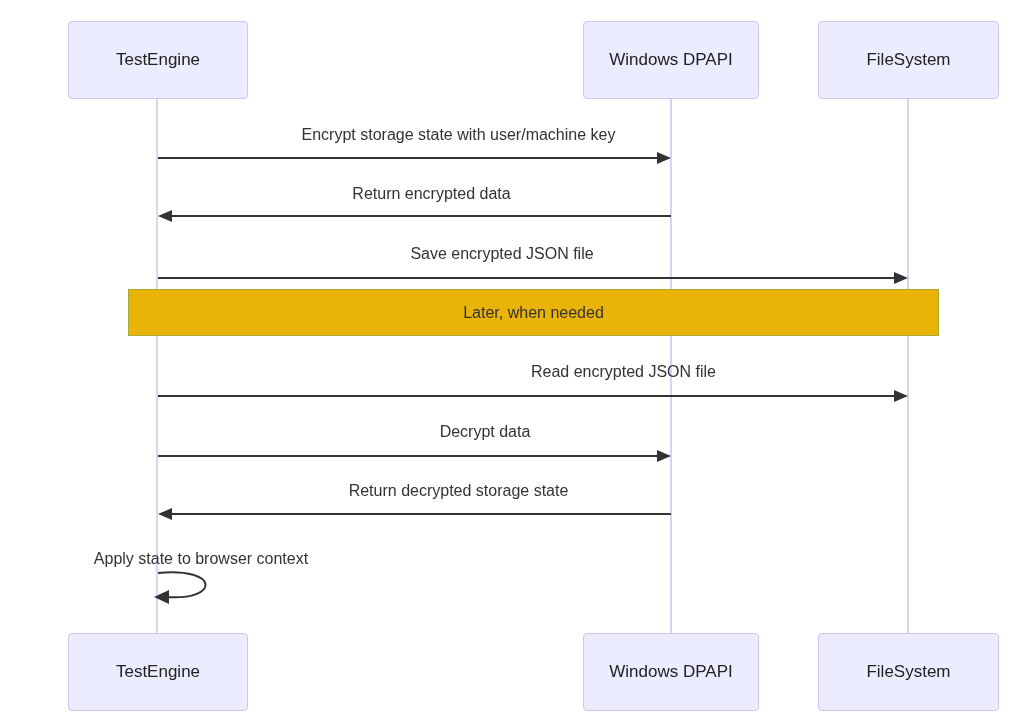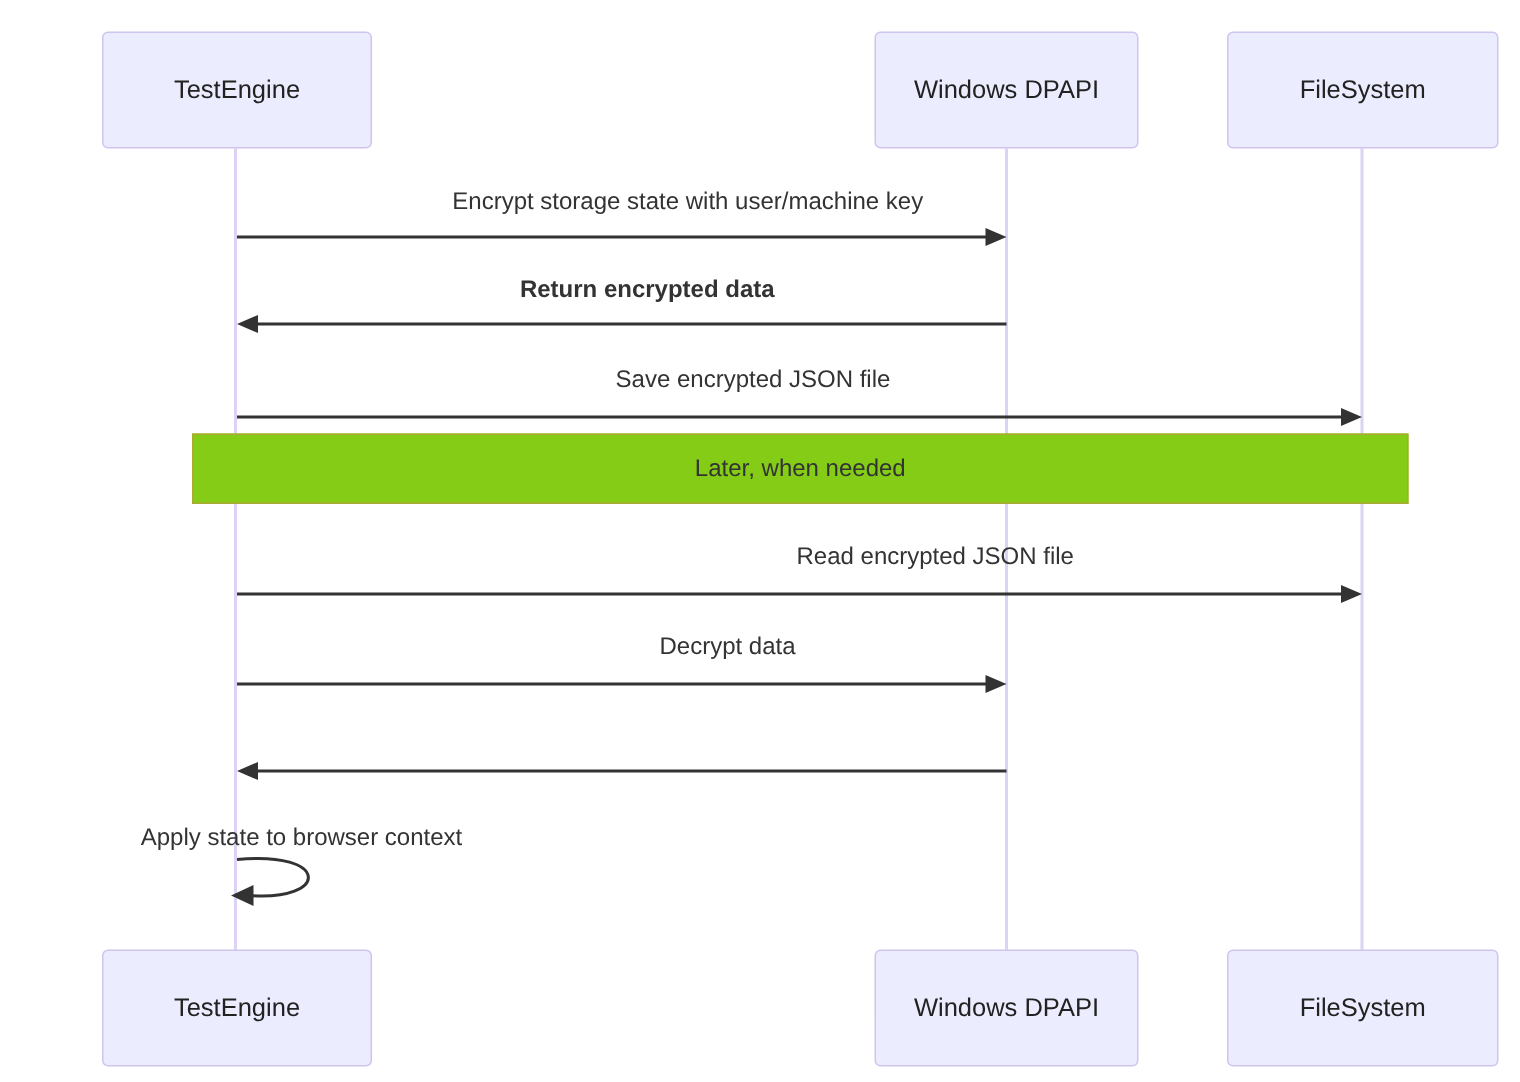--- a/index.html
+++ b/index.html
@@ -68,21 +68,21 @@
     border-top: 6px solid transparent;
     border-bottom: 6px solid transparent;
   }
   .note {
     position: absolute;
     left: 128px;
     top: 289px;
     width: 811px;
     height: 47px;
     box-sizing: border-box;
-    background: #84cc16;
+    background: #eab308;
     border: 1px solid #aaaa33;
     display: flex;
     align-items: center;
     justify-content: center;
     font-size: 16px;
     color: #333333;
   }
   .selfloop-svg {
     position: absolute;
     left: 150px;
@@ -107,40 +107,41 @@
     <span>Windows DPAPI</span>
   </div>
   <div class="actor" style="left:818px; top:21px; width:181px;">
     <span>FileSystem</span>
   </div>
 
   <div class="msg-label" style="left:158px; top:124px; width:513px;">Encrypt storage state with user/machine key</div>
   <div class="mline" style="left:158px; top:157px; width:501px;"></div>
   <div class="arrow-right" style="left:657px; top:152px;"></div>
 
-  <div class="msg-label" style="left:158px; top:183px; width:459px;font-weight:bold;">Return encrypted data</div>
+  <div class="msg-label" style="left:158px; top:183px; width:459px;">Return encrypted data</div>
   <div class="mline" style="left:170px; top:215px; width:501px;"></div>
   <div class="arrow-left" style="left:158px; top:210px;"></div>
 
   <div class="msg-label" style="left:158px; top:243px; width:600px;">Save encrypted JSON file</div>
   <div class="mline" style="left:158px; top:277px; width:738px;"></div>
   <div class="arrow-right" style="left:894px; top:272px;"></div>
 
   <div class="note">
     <span>Later, when needed</span>
   </div>
 
   <div class="msg-label" style="left:156px; top:361px; width:847px;">Read encrypted JSON file</div>
   <div class="mline" style="left:158px; top:395px; width:738px;"></div>
   <div class="arrow-right" style="left:894px; top:390px;"></div>
 
   <div class="msg-label" style="left:158px; top:421px; width:566px;">Decrypt data</div>
   <div class="mline" style="left:158px; top:455px; width:501px;"></div>
   <div class="arrow-right" style="left:657px; top:450px;"></div>
 
+  <div class="msg-label" style="left:158px; top:480px; width:513px;">Return decrypted storage state</div>
   <div class="mline" style="left:170px; top:513px; width:501px;"></div>
   <div class="arrow-left" style="left:158px; top:508px;"></div>
 
   <div class="msg-label" style="left:7px; top:548px; width:300px;text-align:center;">Apply state to browser context</div>
   <svg class="selfloop-svg" viewBox="0 0 90 50">
     <path d="M8,10 C70,4 70,38 16,34" stroke="#333333" stroke-width="2" fill="none"></path>
     <polygon points="4,34 19,27 19,41" fill="#333333"></polygon>
   </svg>
 
   <div class="actor" style="left:68px; top:633px; width:180px;">

